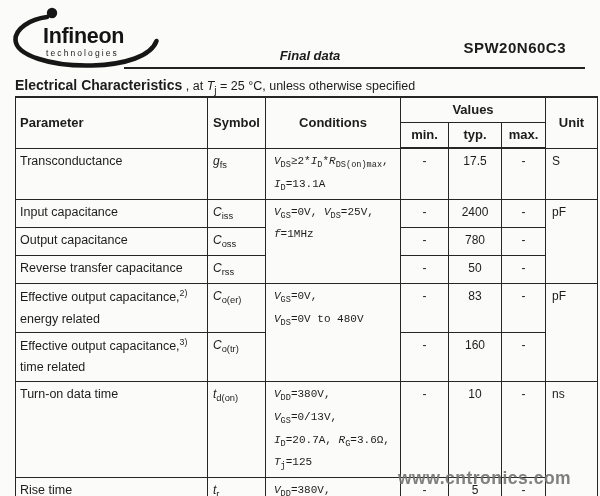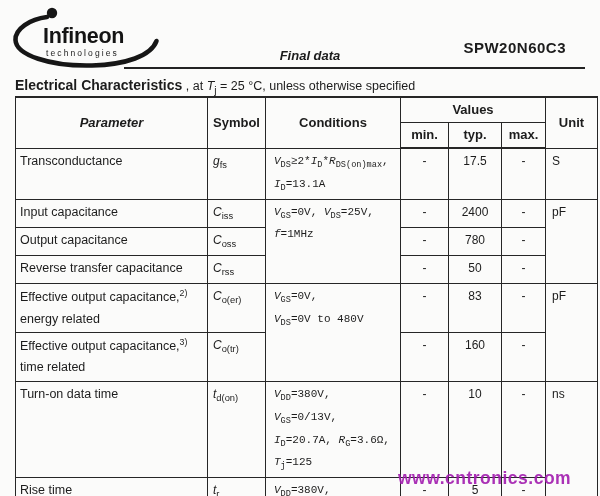--- a/index.html
+++ b/index.html
@@ -41,34 +41,34 @@
   table.ec { border:1px solid #262626; border-top:2px solid #262626; border-bottom:1.5px solid #262626; }
   .ec th, .ec td {
     border:1px solid #262626;
     vertical-align:top;
     padding:2px 4px;
     line-height:1.7;
     overflow:hidden;
   }
   .ec thead th { font-size:13px; font-weight:bold; vertical-align:middle; padding:1px 4px; }
   .ec thead tr.subhead th { border-bottom:2.5px solid #262626;text-align:center; }
-  .ec th.h-param { text-align:center; padding-left:4px;font-style:italic; }
+  .ec th.h-param { text-align:left; padding-left:4px; }
   .ec td.c-param { font-size:12.5px; white-space:pre-line; padding-left:4px;margin-top:11px; }
   .ec td.c-symbol { padding-left:5px; }
   .ec td.c-cond { font-size:11px; white-space:pre-line; padding-left:8px; line-height:1.95;font-family:Liberation Mono, monospace; }
   .ec td.c-val { text-align:center; }
   .ec td.c-unit { padding-left:6px; }
   .ec sub { font-size:0.78em; }
   .ec sup { font-size:0.7em; }
   sub { vertical-align:sub; }
   
   .watermark {
     position:absolute; left:398px; top:468px; width:200px;
     font-size:17.5px; font-weight:bold; letter-spacing:0.5px;
-    color:#a21caf; opacity:0.9;
+    color:#737373; opacity:0.9;
     z-index:5;
   }
 </style>
 </head>
 <body>
 
 <div>
   <svg class="logo-svg" width="152" height="66" viewBox="0 0 152 66">
     <circle cx="40" cy="9" r="5.2" fill="#161616"></circle>
     <path d="M 35 13 C 18 15 3 25 3.5 36 C 4 51 38 62.5 80 61.5 C 114 60.5 139 52 144.5 37" fill="none" stroke="#161616" stroke-width="4.6" stroke-linecap="round"></path>

